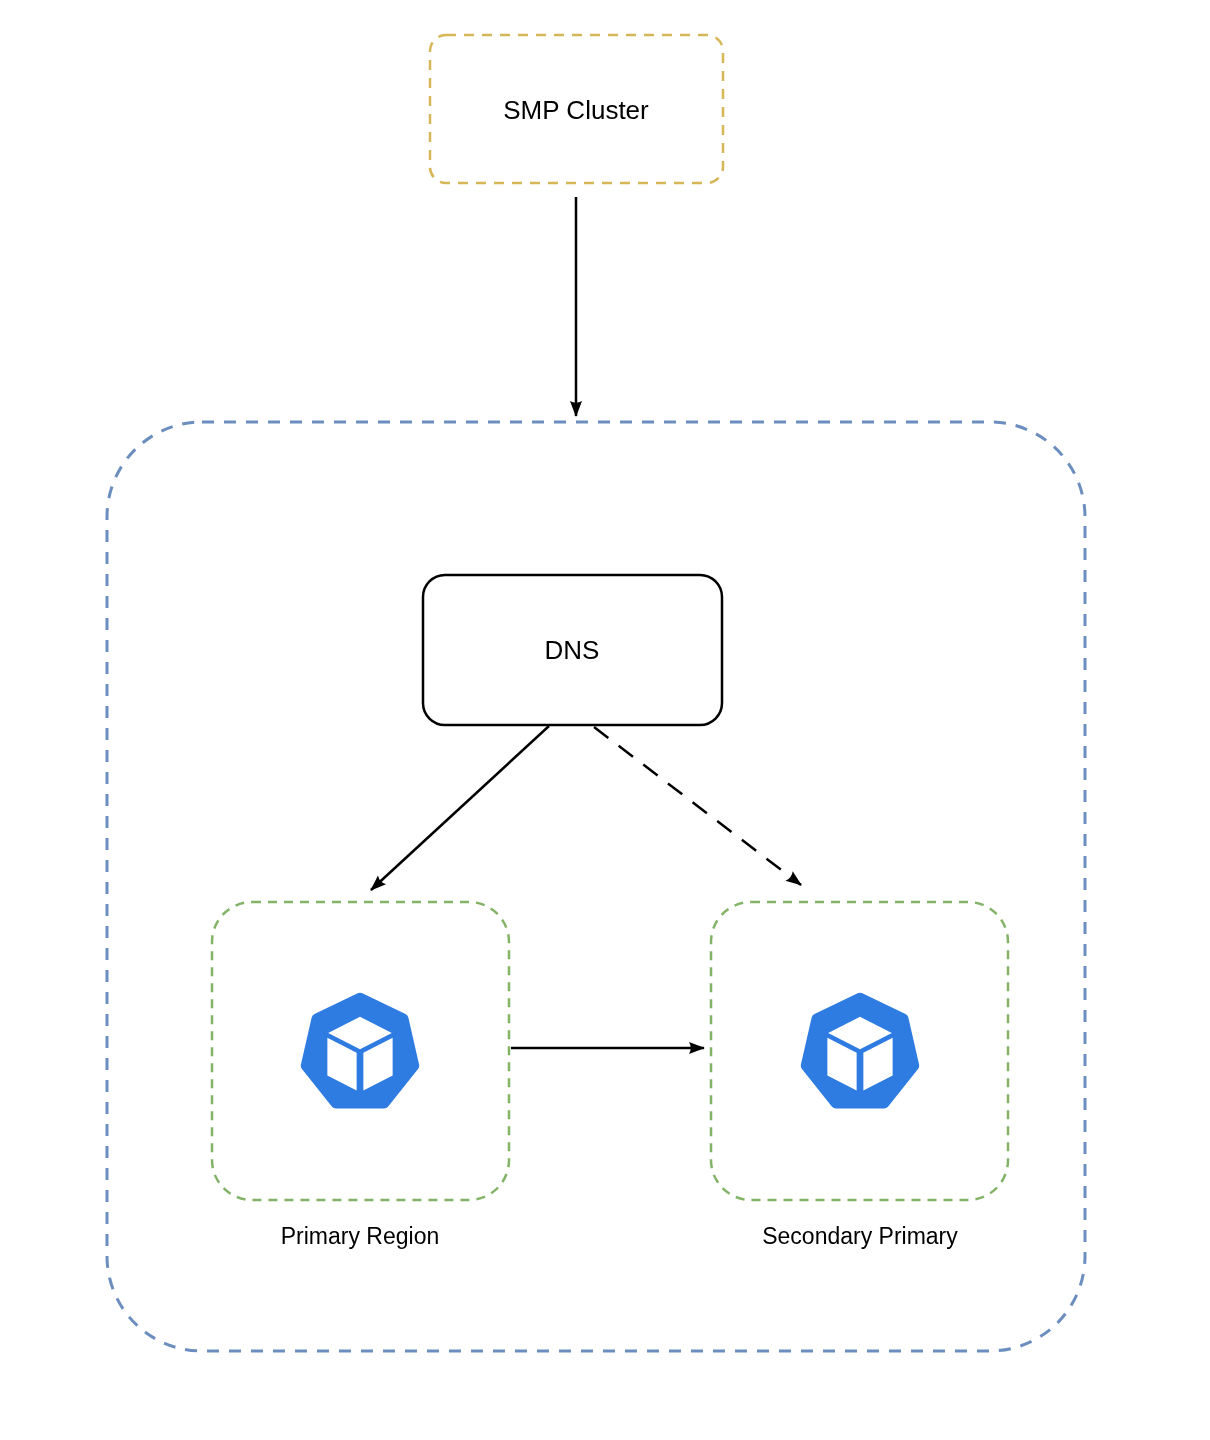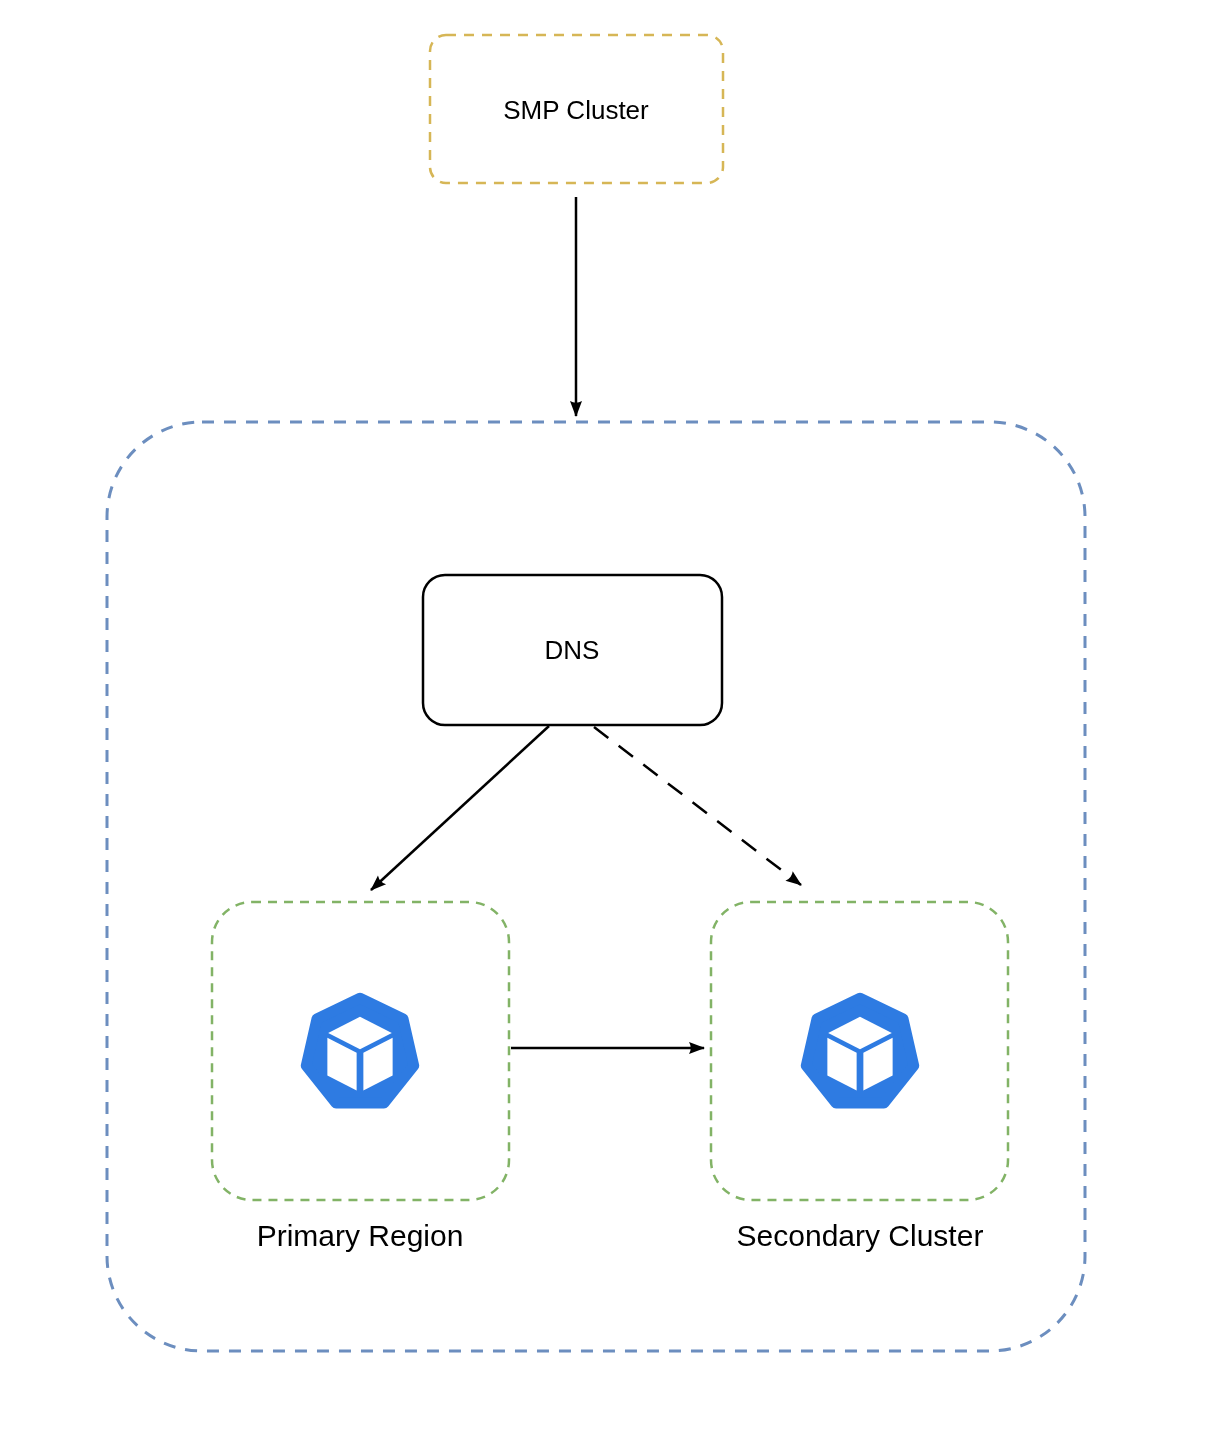--- a/index.html
+++ b/index.html
@@ -26,21 +26,21 @@
     white-space: nowrap;
     font-size: 26px;
     line-height: 30px;
     color: #000000;
     text-align: center;
   }
   .region-label {
     position: absolute;
     transform: translateX(-50%);
     white-space: nowrap;
-    font-size: 30px;
+    font-size: 23px;
     line-height: 32px;
     color: #000000;
     text-align: center;
   }
 </style>
 </head>
 <body>
 
 <div id="canvas">
 
@@ -83,15 +83,15 @@
       <path d="M 77.2 39 L 52.8 51.5 L 52.8 83 L 77.2 70.5 Z" fill="#ffffff"></path>
     </g>
   </svg>
 
   <div class="node-label" style="left:576px; top:95px;">SMP Cluster</div>
 
   <div class="node-label" style="left:572px; top:635px;text-align:center;">DNS</div>
 
   <div class="region-label" style="left:360px; top:1220px;">Primary Region</div>
 
-  <div class="region-label" style="left:860px; top:1220px;">Secondary Cluster</div>
+  <div class="region-label" style="left:860px; top:1220px;">Secondary Primary</div>
 
 </div>
 
 </body></html>

